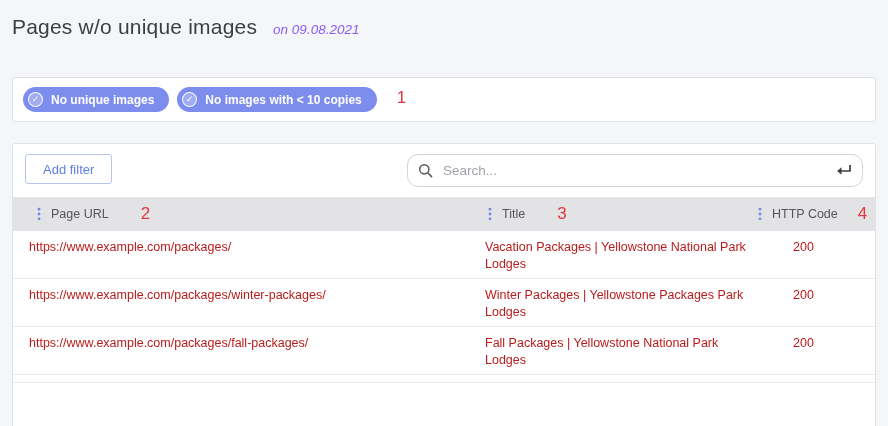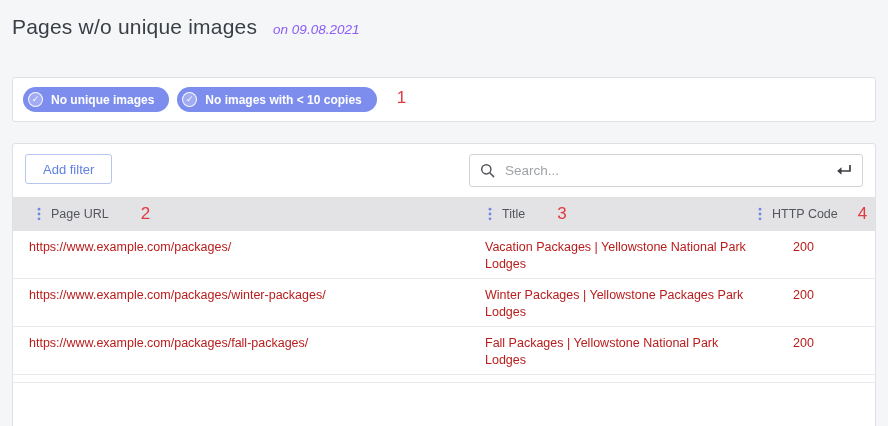--- a/index.html
+++ b/index.html
@@ -62,22 +62,22 @@
     display: flex; align-items: flex-start; justify-content: space-between;
     padding: 10px 12px;
   }
   .add-filter-btn {
     background: #ffffff; border: 1px solid #b6c4ef; border-radius: 3px;
     color: #5f7fe2; font-size: 13px; font-family: inherit;
     height: 30px; padding: 0 17px; cursor: pointer;
   }
   .search-box {
     display: flex; align-items: center; gap: 8px;
-    width: 394px; height: 33px;
-    border: 1px solid #d3d4d8; border-radius: 3px;
+    width: 456px; height: 33px;
+    border: 1px solid #d3d4d8; border-radius: 11px;
     background: #fff; padding: 0 10px;
   }
   .search-box input {
     flex: 1; border: none; outline: none;
     font-size: 13.5px; font-family: inherit; color: #55585c;
     background: transparent;
   }
   .search-box input::placeholder { color: #a0a3a8; }
   .enter-icon { margin-left: auto; flex: none; }
 

